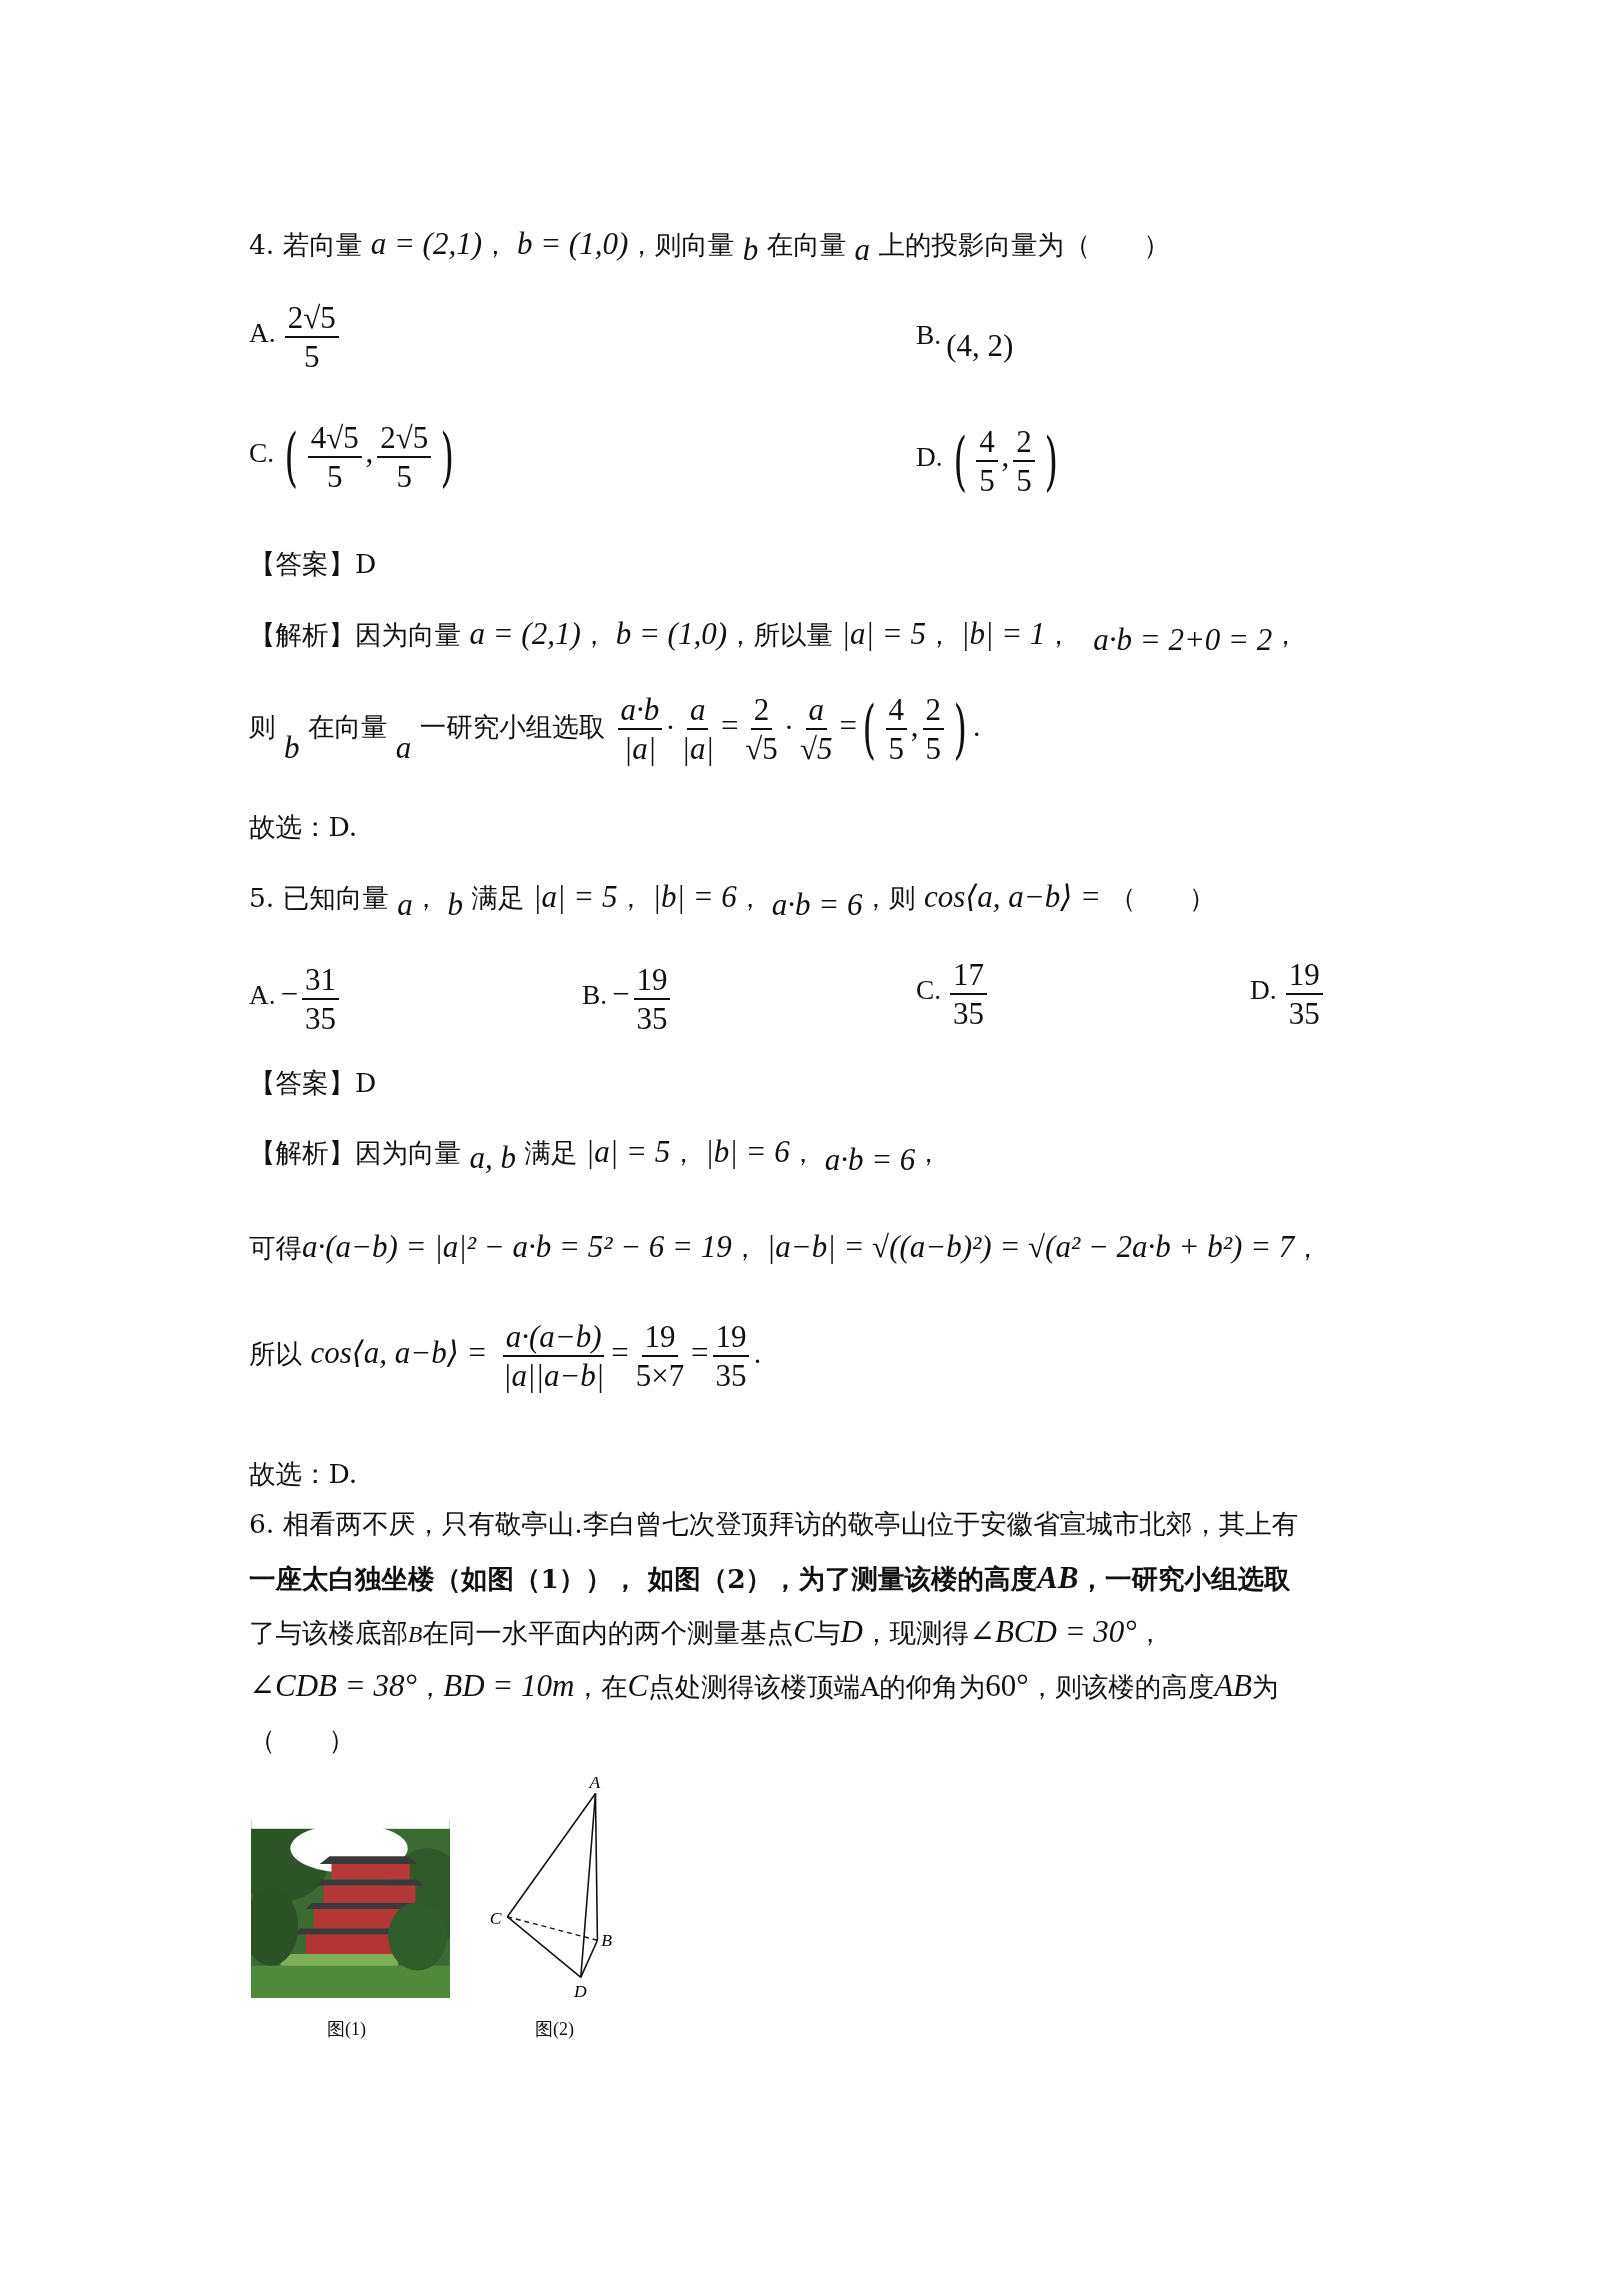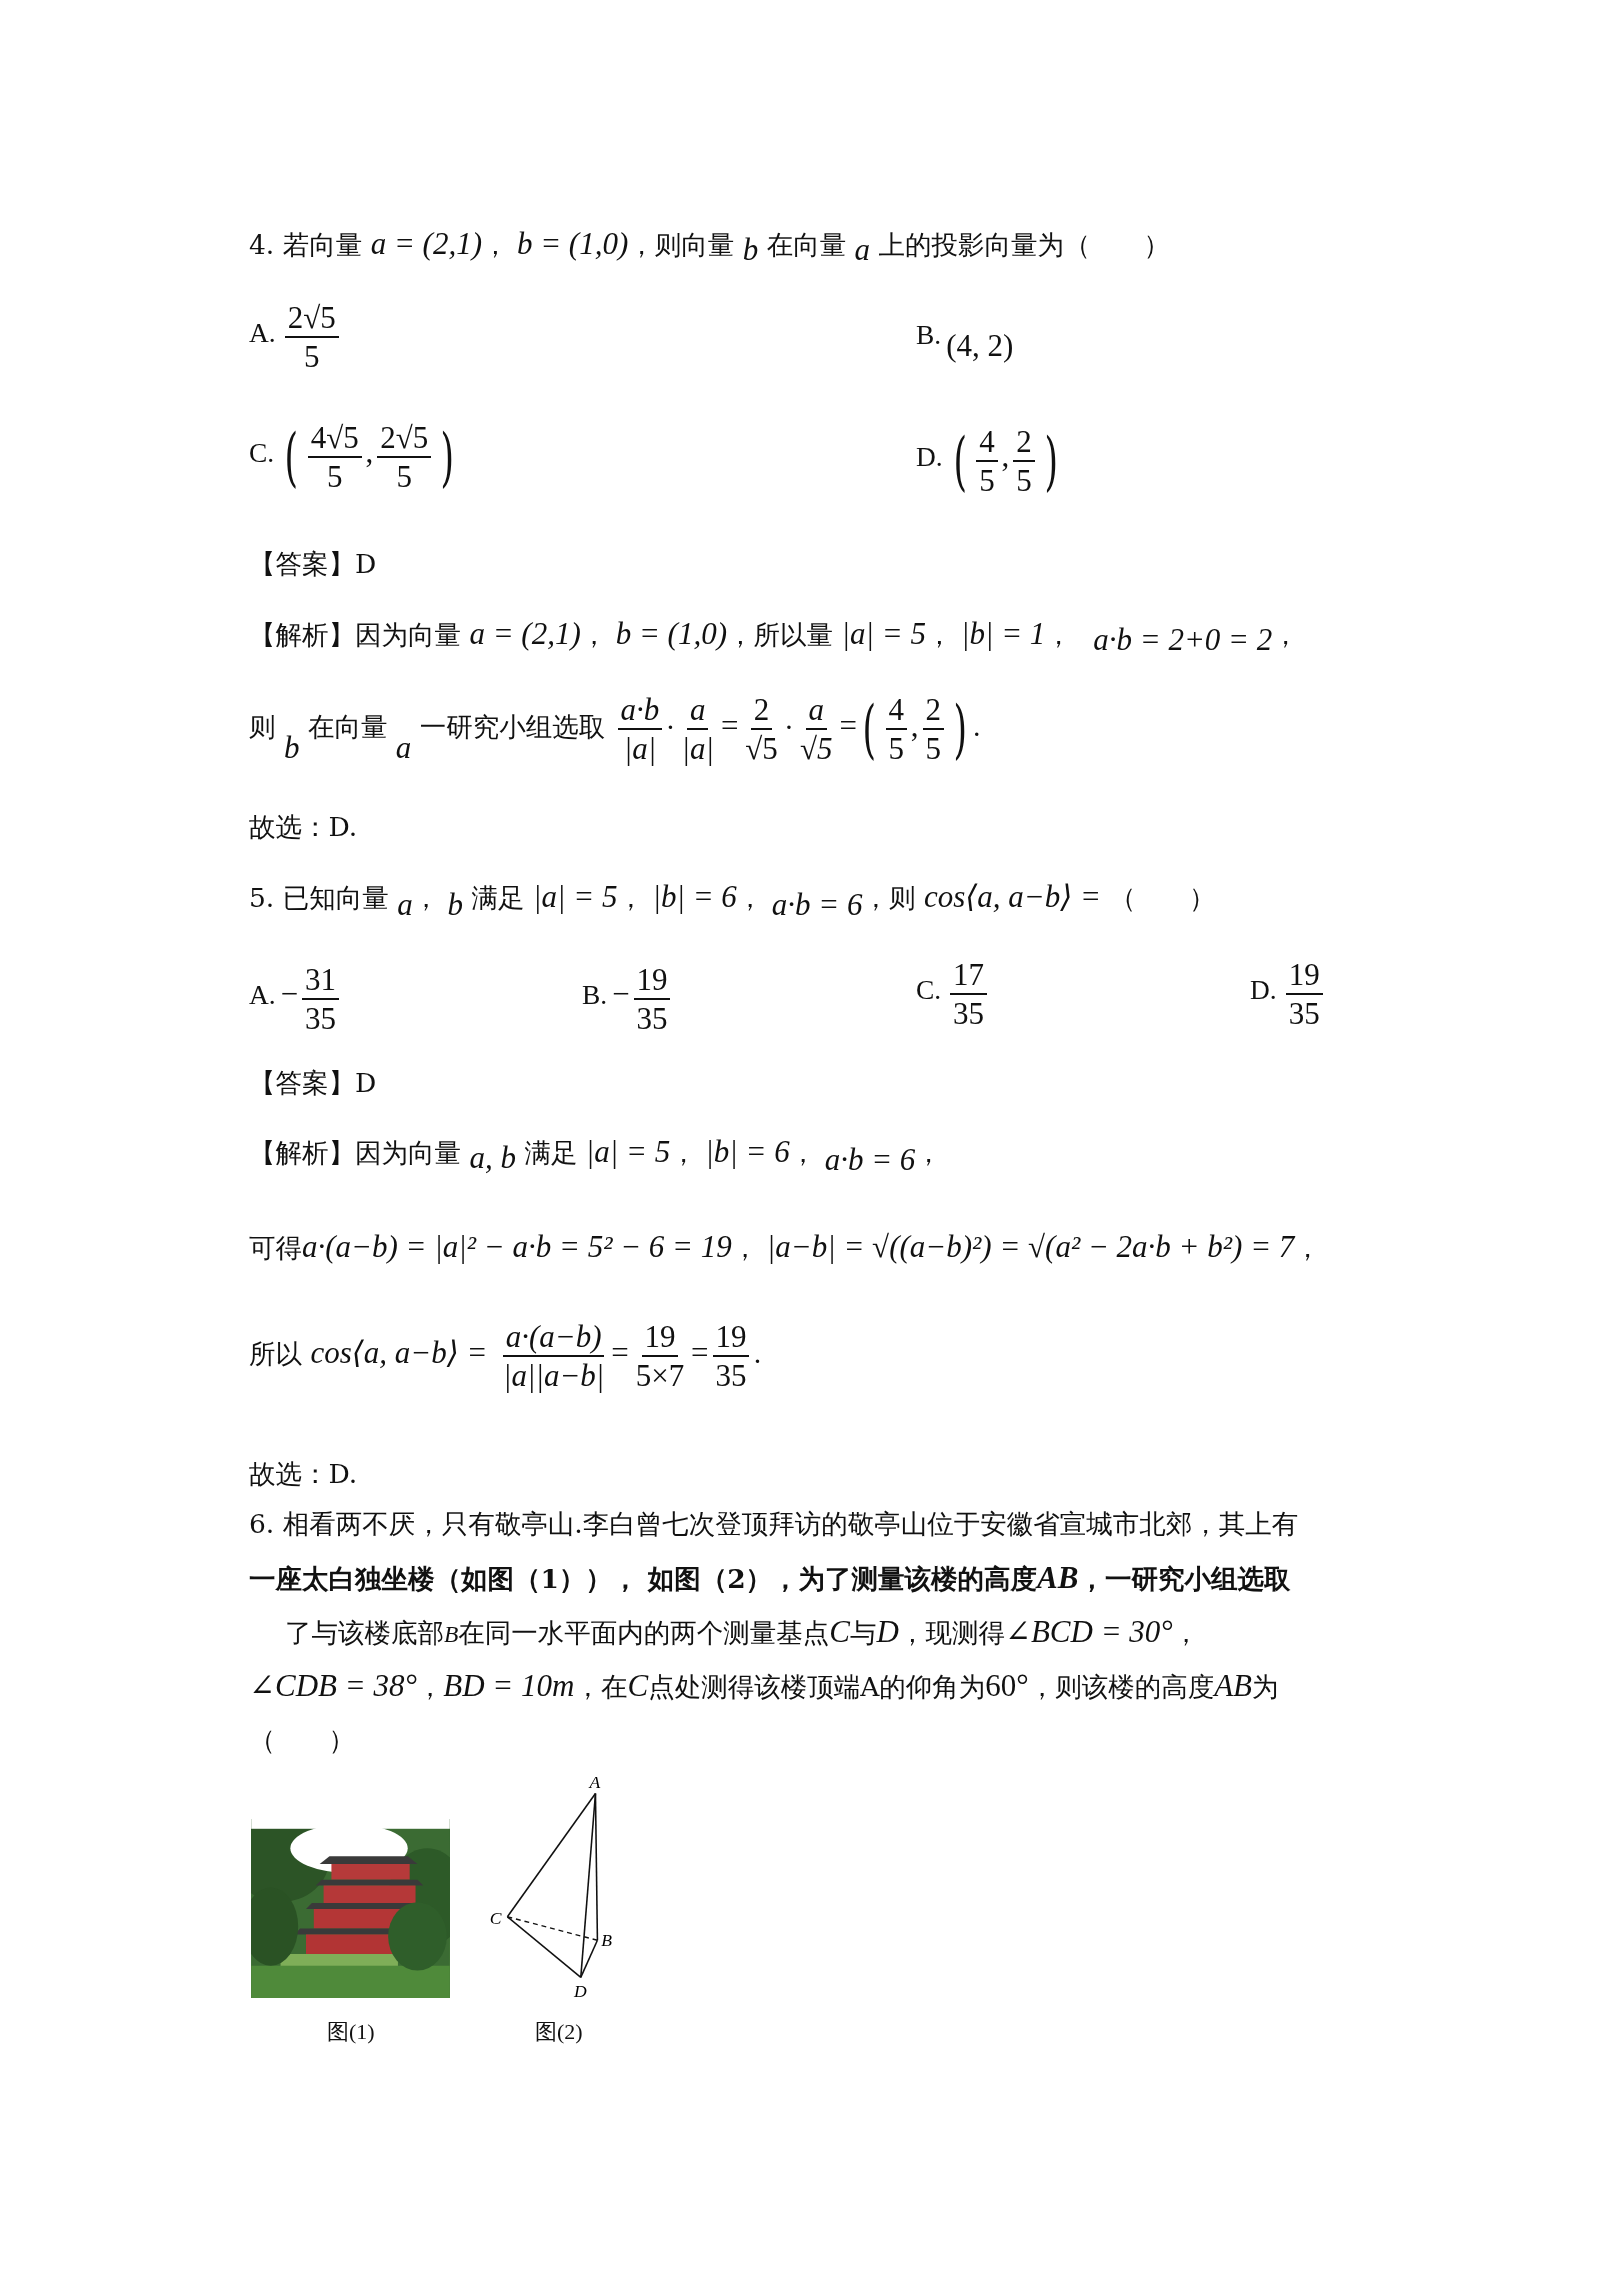--- a/index.html
+++ b/index.html
@@ -9,21 +9,21 @@
   .txt { font-size: 26.5px; line-height: 33px; }
   .math { font-family: "Liberation Serif", "DejaVu Serif", serif; font-size: 31px; }
   .it { font-style: italic; }
   .frac { display: inline-flex; flex-direction: column; align-items: center; vertical-align: middle; margin: 0 4px; }
   .frac .num { border-bottom: 2px solid #111; padding: 0 2.9px; line-height: 37px; }
   .frac .den { line-height: 37px; padding: 0 2.9px; }
   .bigparen { font-size: 63px; font-weight: 100; vertical-align: middle; transform: scaleX(0.55); display: inline-block; }
   .opt-label { font-family: "Liberation Serif", serif; font-size: 27.4px; }
   .fig-photo { position: absolute; left: 251px; top: 1819px; width: 199px; height: 179px; overflow: hidden;
                background: linear-gradient(#2f5d2b, #3e7236 60%, #6ba24a); }
-  .caption { font-size: 22px; font-family: "Liberation Serif", serif; }
+  .caption { font-size: 18px; font-family: "Liberation Serif", serif; }
 </style>
 </head>
 <body>
 
 <div class="abs txt" style="left:249px; top:227px;">
   <span>4.</span>
   <span>若向量</span>
   <span class="math it">a = (2,1)</span><span>，</span>
   <span class="math it">b = (1,0)</span><span>，则向量</span>
   <span class="math it" style="position:relative; top:5.9px;">b</span>
@@ -182,21 +182,21 @@
 </div>
 
 <div class="abs txt" style="left:249px; top:1457px;">故选：D.</div>
 
 <div class="abs txt" style="left:249px; top:1507px;">
   <span>6.</span> <span>相看两不厌，只有敬亭山.李白曾七次登顶拜访的敬亭山位于安徽省宣城市北郊，其上有</span>
 </div>
 <div class="abs txt" style="left:249px; top:1561px;font-weight:bold;">
   <span>一座太白独坐楼（如图（1））， 如图（2），为了测量该楼的高度</span><span class="math it">AB</span><span>，一研究小组选取</span>
 </div>
-<div class="abs txt" style="left:249px; top:1615px;margin-left:36px;">
+<div class="abs txt" style="left:249px; top:1615px;">
   <span>了与该楼底部</span><span class="math it" style="font-size:23.5px;">B</span><span>在同一水平面内的两个测量基点</span><span class="math it">C</span><span>与</span><span class="math it">D</span><span>，现测得</span><span class="math it">∠BCD = 30°</span><span>，</span>
 </div>
 <div class="abs txt" style="left:249px; top:1669px;">
   <span class="math it">∠CDB = 38°</span><span>，</span><span class="math it">BD = 10m</span><span>，在</span><span class="math it">C</span><span>点处测得该楼顶端A的仰角为</span><span class="math">60°</span><span>，则该楼的高度</span><span class="math it">AB</span><span>为</span>
 </div>
 <div class="abs txt" style="left:249px; top:1723px;">（　　）</div>
 
 <div class="fig-photo">
   <svg width="199" height="179" viewBox="0 0 203 183">
     <rect width="203" height="183" fill="#3b6b33"></rect>

